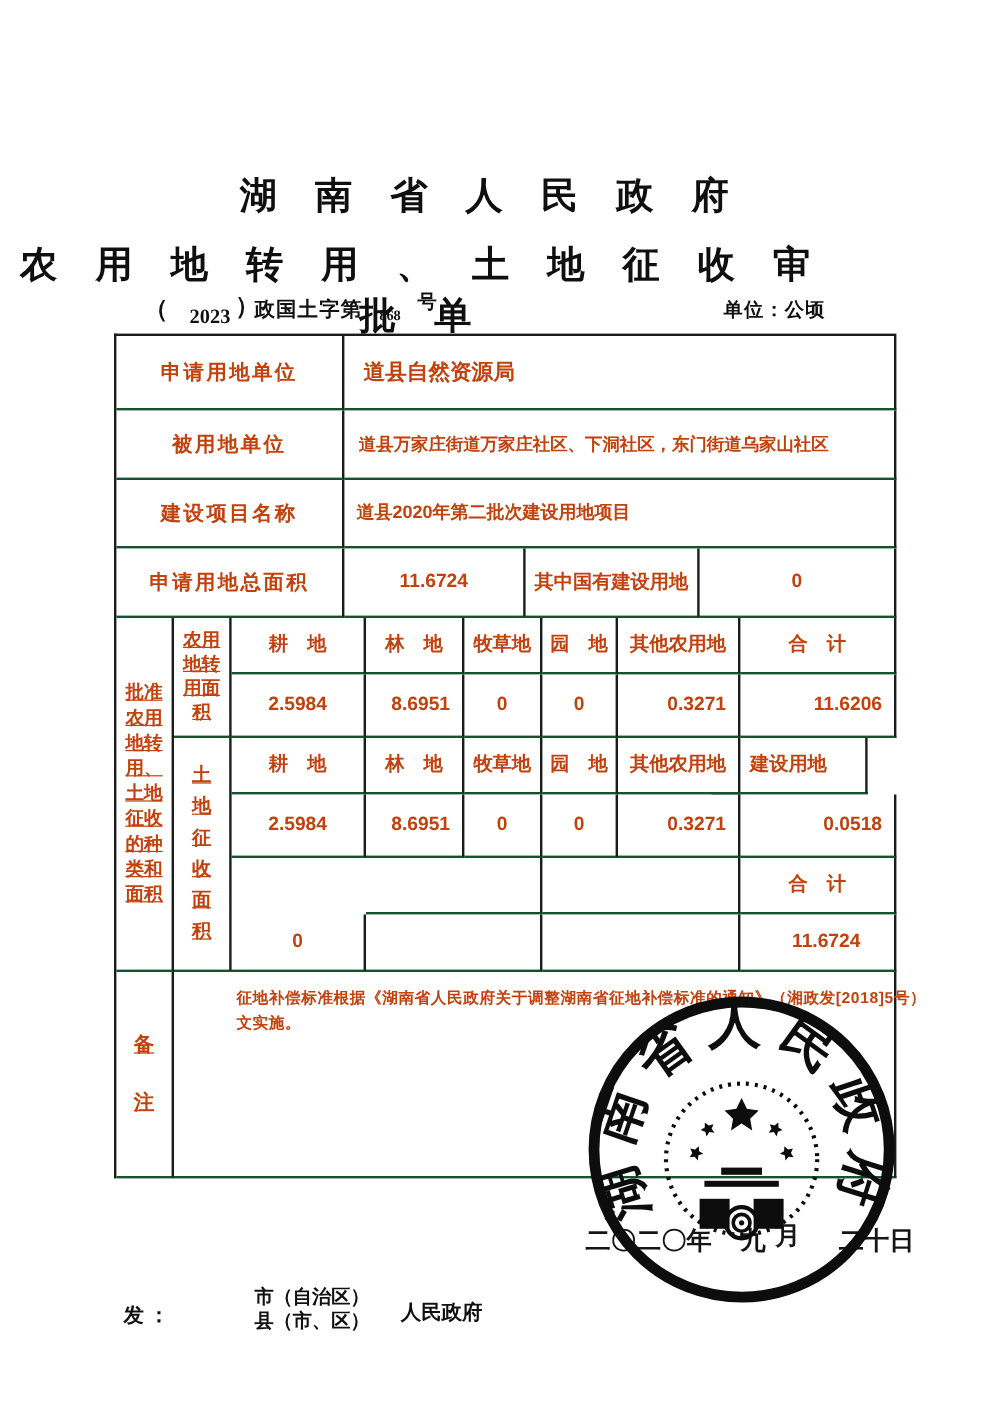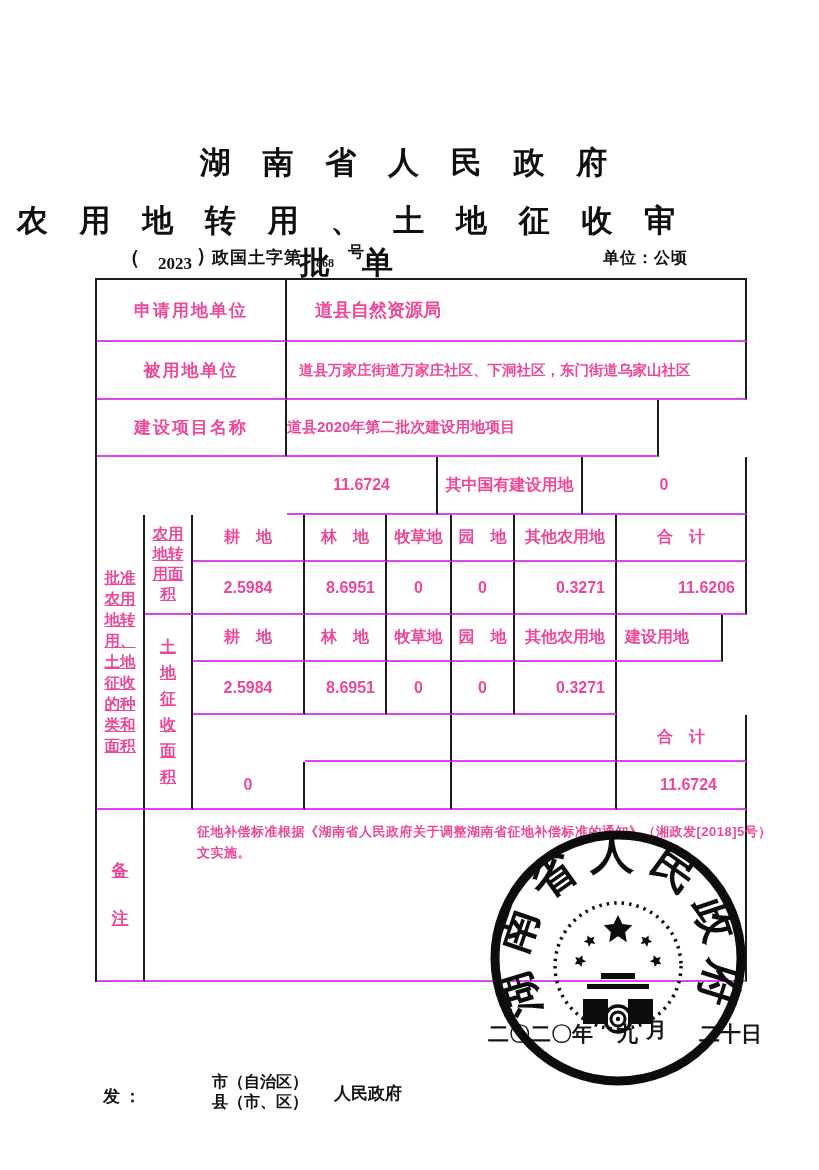--- a/index.html
+++ b/index.html
@@ -29,23 +29,23 @@
   .dl-num{left:316px;top:16px;font-size:12px;}
   .dl-hao{left:348px;top:2px;font-size:16px;}
   .dl-unit{left:603px;top:8px;font-size:16px;letter-spacing:1px;}
   
   .tbl{
     left:95px;top:278px;width:650px;height:702px;
     border-left:2px solid #1b1b1b;border-top:2px solid #1b1b1b;
   }
   .cell{
     position:absolute;box-sizing:border-box;
-    border-right:2px solid #1b1b1b;border-bottom:2px solid #d946ef;
+    border-right:2px solid #1b1b1b;border-bottom:2px solid #14532d;
     display:flex;align-items:center;justify-content:center;
-    color:#ec4899;overflow:visible;
+    color:#c2410c;overflow:visible;
   }
   .lab{font-family:"Liberation Serif", serif;font-weight:bold;font-size:17px;letter-spacing:2px;}
   .hdr{font-family:"Liberation Serif", serif;font-weight:bold;font-size:16px;letter-spacing:0px;white-space:pre;}
   .val{justify-content:flex-start;font-weight:bold;}
   .num{font-weight:bold;font-size:16px;}
   .num-right{justify-content:flex-end;padding-right:10px;}
   .vlab{
     font-weight:600;font-size:15.5px;line-height:21px;
     white-space:pre-line;text-align:center;
     font-family:"Liberation Serif", serif;
@@ -85,28 +85,29 @@
   <span class="dl-close">）</span>
   <span class="dl-prefix">政国土字第</span>
   <span class="dl-num">868</span>
   <span class="dl-hao">号</span>
   <span class="dl-unit">单位：公顷</span>
 </div>
 
 <div class="abs tbl">
 
   <div class="cell lab" style="left:0;top:0;width:190px;height:62px">申请用地单位</div>
-  <div class="cell val" style="left:190px;top:0;width:460px;height:62px;padding-left:28px;font-size:18px">道县自然资源局</div>
+  <div class="cell val" style="left:190px;top:0;width:460px;height:62px;padding-left:16px;font-size:18px">道县自然资源局</div>
 
   <div class="cell lab" style="left:0;top:62px;width:190px;height:58px">被用地单位</div>
   <div class="cell val" style="left:190px;top:62px;width:460px;height:58px;padding-left:12px;font-size:14.5px">道县万家庄街道万家庄社区、下洞社区，东门街道乌家山社区</div>
 
   <div class="cell lab" style="left:0;top:120px;width:190px;height:57px">建设项目名称</div>
-  <div class="cell val" style="left:190px;top:120px;width:372px;height:57px;padding-left:0;font-size:15px">道县2020年第二批次建设用地项目</div>
-
+  <div class="cell val" style="left:190px;top:120px;width:460px;height:57px;padding-left:10px;font-size:15px">道县2020年第二批次建设用地项目</div>
+
+  <div class="cell lab" style="left:0;top:177px;width:190px;height:58px">申请用地总面积</div>
   <div class="cell num" style="left:190px;top:177px;width:151px;height:58px">11.6724</div>
   <div class="cell lab" style="left:341px;top:177px;width:145px;height:58px;font-size:16px;letter-spacing:0">其中国有建设用地</div>
   <div class="cell num" style="left:486px;top:177px;width:164px;height:58px">0</div>
 
   <div class="cell vlab" style="left:0;top:235px;width:48px;height:295px">批准
 农用
 地转
 用、
 土地
 征收
@@ -145,20 +146,21 @@
   <div class="cell hdr" style="left:290px;top:335px;width:65px;height:47px">牧草地</div>
   <div class="cell hdr" style="left:355px;top:335px;width:63px;height:47px">园　地</div>
   <div class="cell hdr" style="left:418px;top:335px;width:102px;height:47px">其他农用地</div>
   <div class="cell hdr" style="left:496px;top:335px;width:130px;height:47px">建设用地</div>
 
   <div class="cell num" style="left:96px;top:382px;width:112px;height:53px">2.5984</div>
   <div class="cell num num-right" style="left:208px;top:382px;width:82px;height:53px">8.6951</div>
   <div class="cell num" style="left:290px;top:382px;width:65px;height:53px">0</div>
   <div class="cell num" style="left:355px;top:382px;width:63px;height:53px">0</div>
   <div class="cell num num-right" style="left:418px;top:382px;width:102px;height:53px">0.3271</div>
+  <div class="cell num num-right" style="left:520px;top:382px;width:130px;height:53px">0.0518</div>
 
   <div class="cell" style="left:208px;top:435px;width:147px;height:47px"></div>
   <div class="cell" style="left:355px;top:435px;width:165px;height:47px"></div>
   <div class="cell hdr" style="left:520px;top:435px;width:130px;height:47px">合　计</div>
 
   <div class="cell num" style="left:96px;top:482px;width:112px;height:48px">0</div>
   <div class="cell" style="left:208px;top:482px;width:147px;height:48px"></div>
   <div class="cell" style="left:355px;top:482px;width:165px;height:48px"></div>
   <div class="cell num" style="left:520px;top:482px;width:130px;height:48px;justify-content:flex-end;padding-right:28px">11.6724</div>
 

